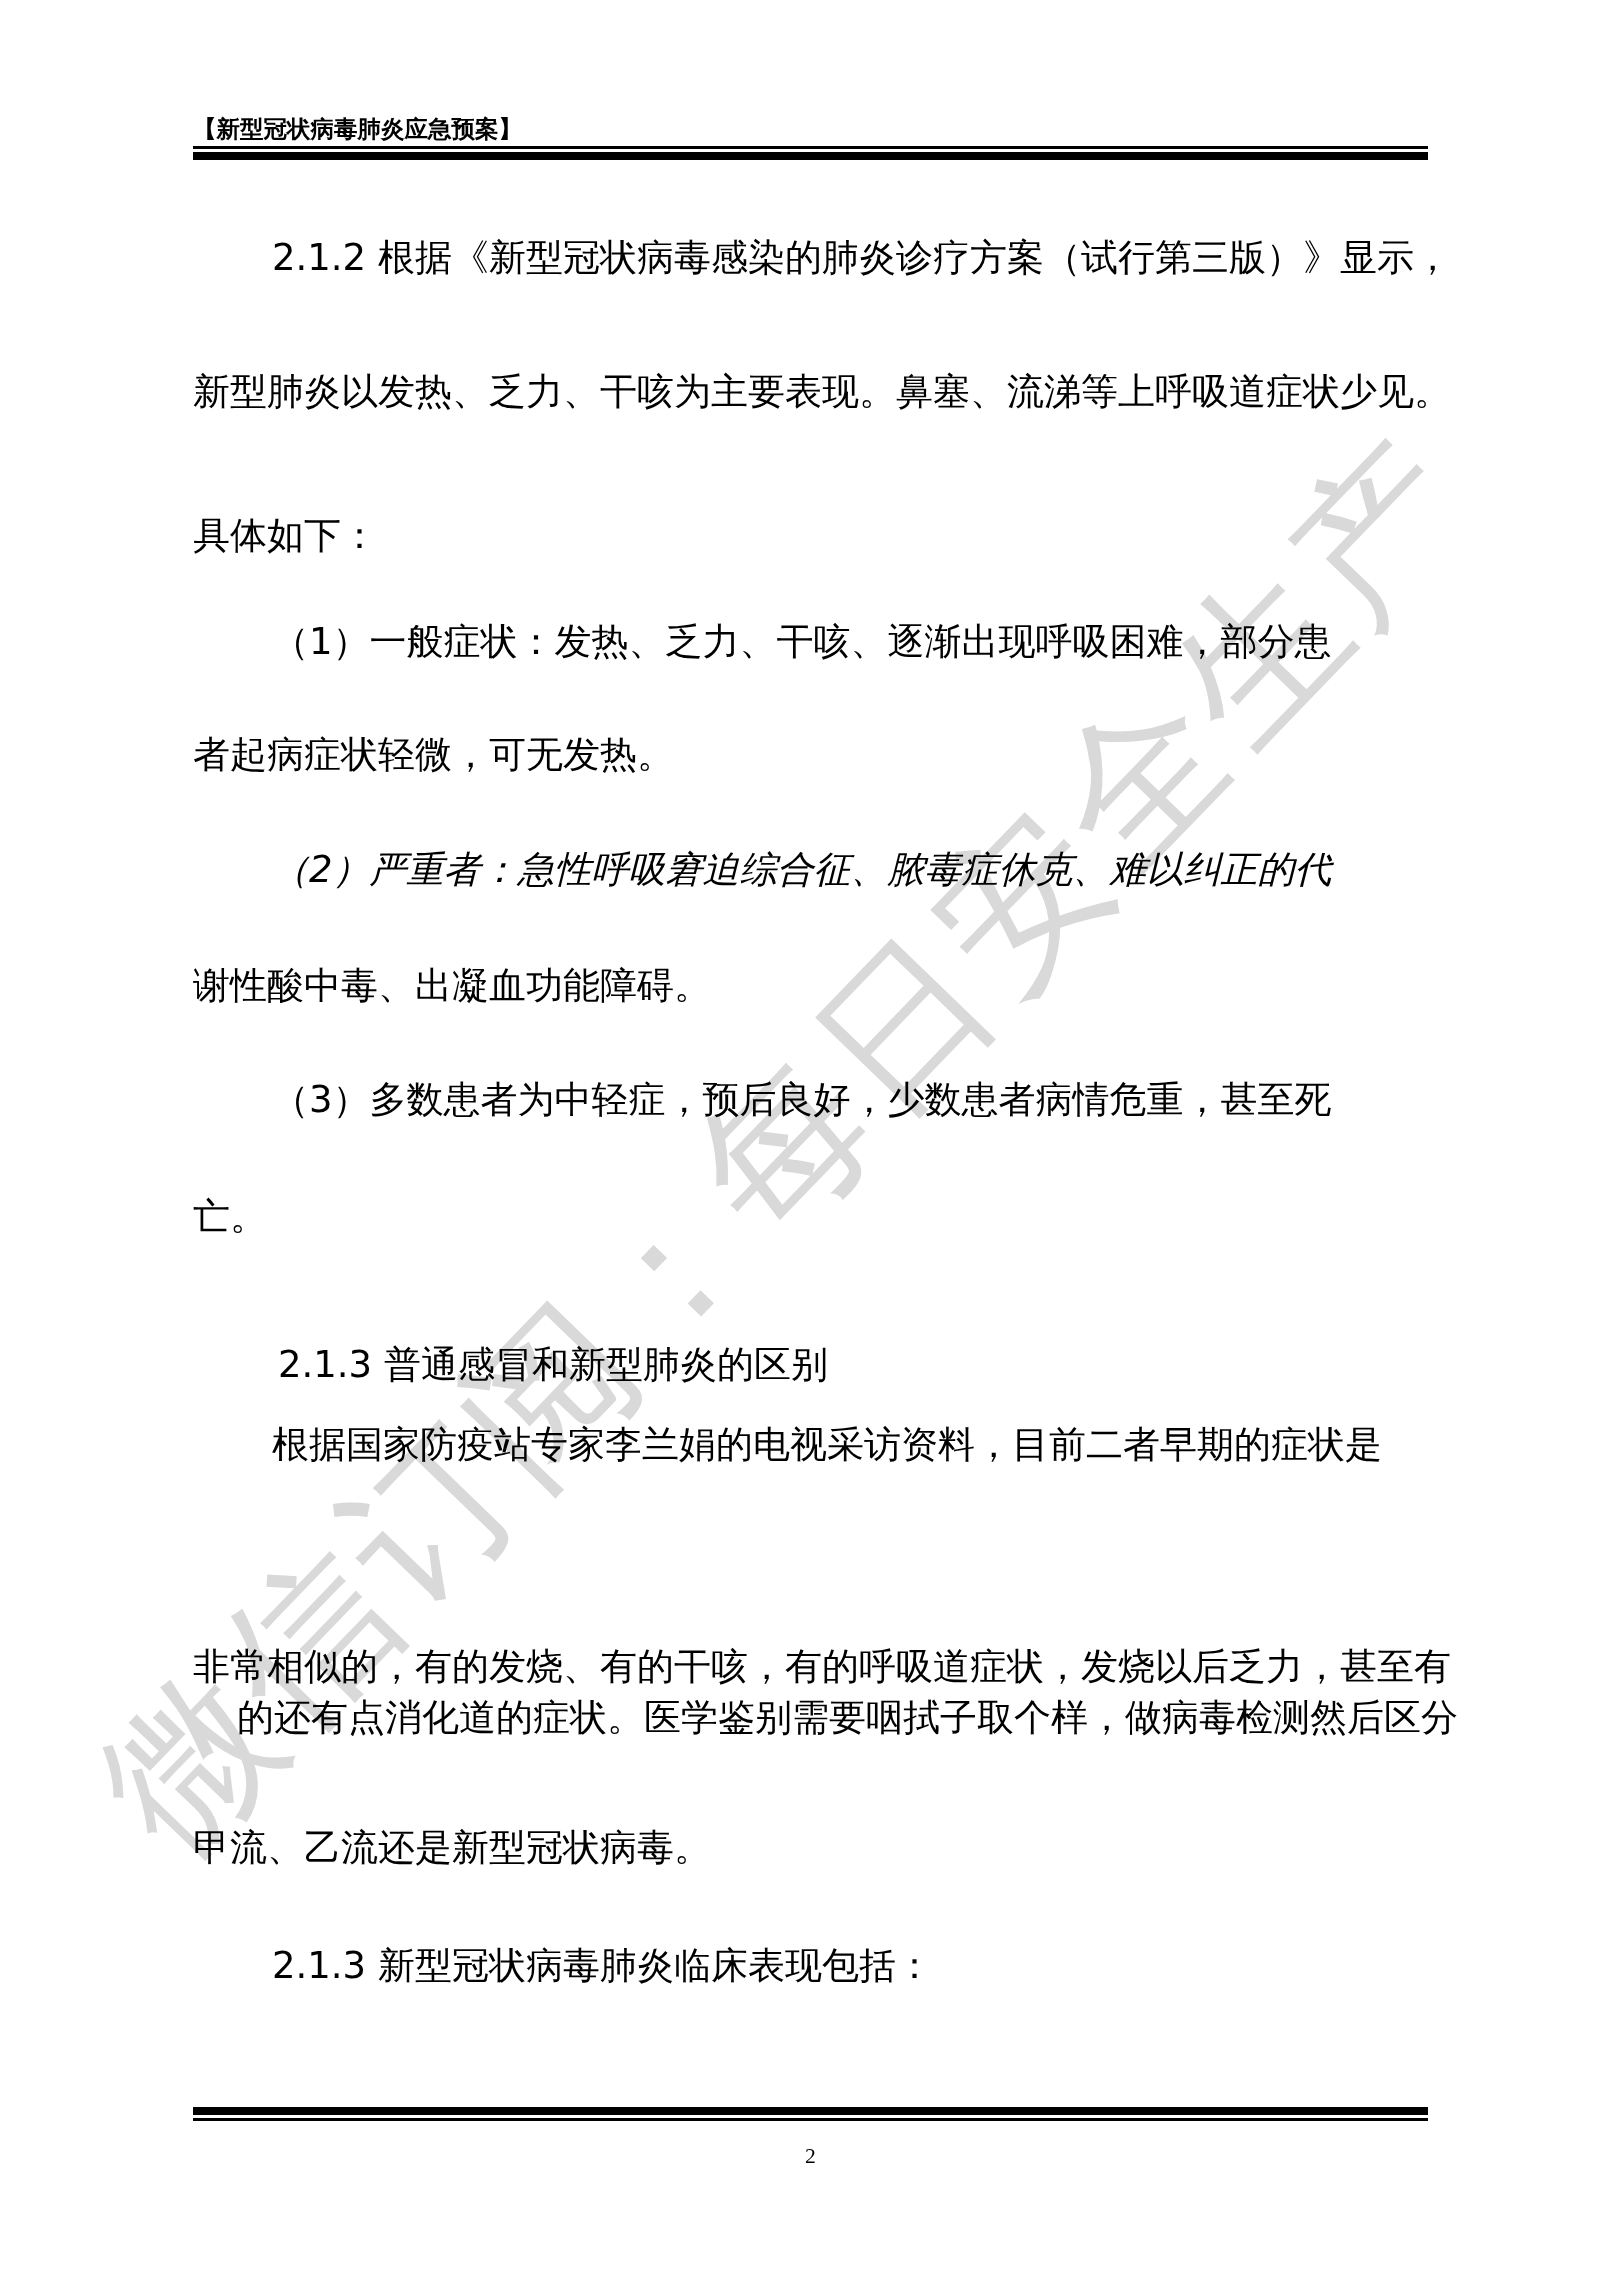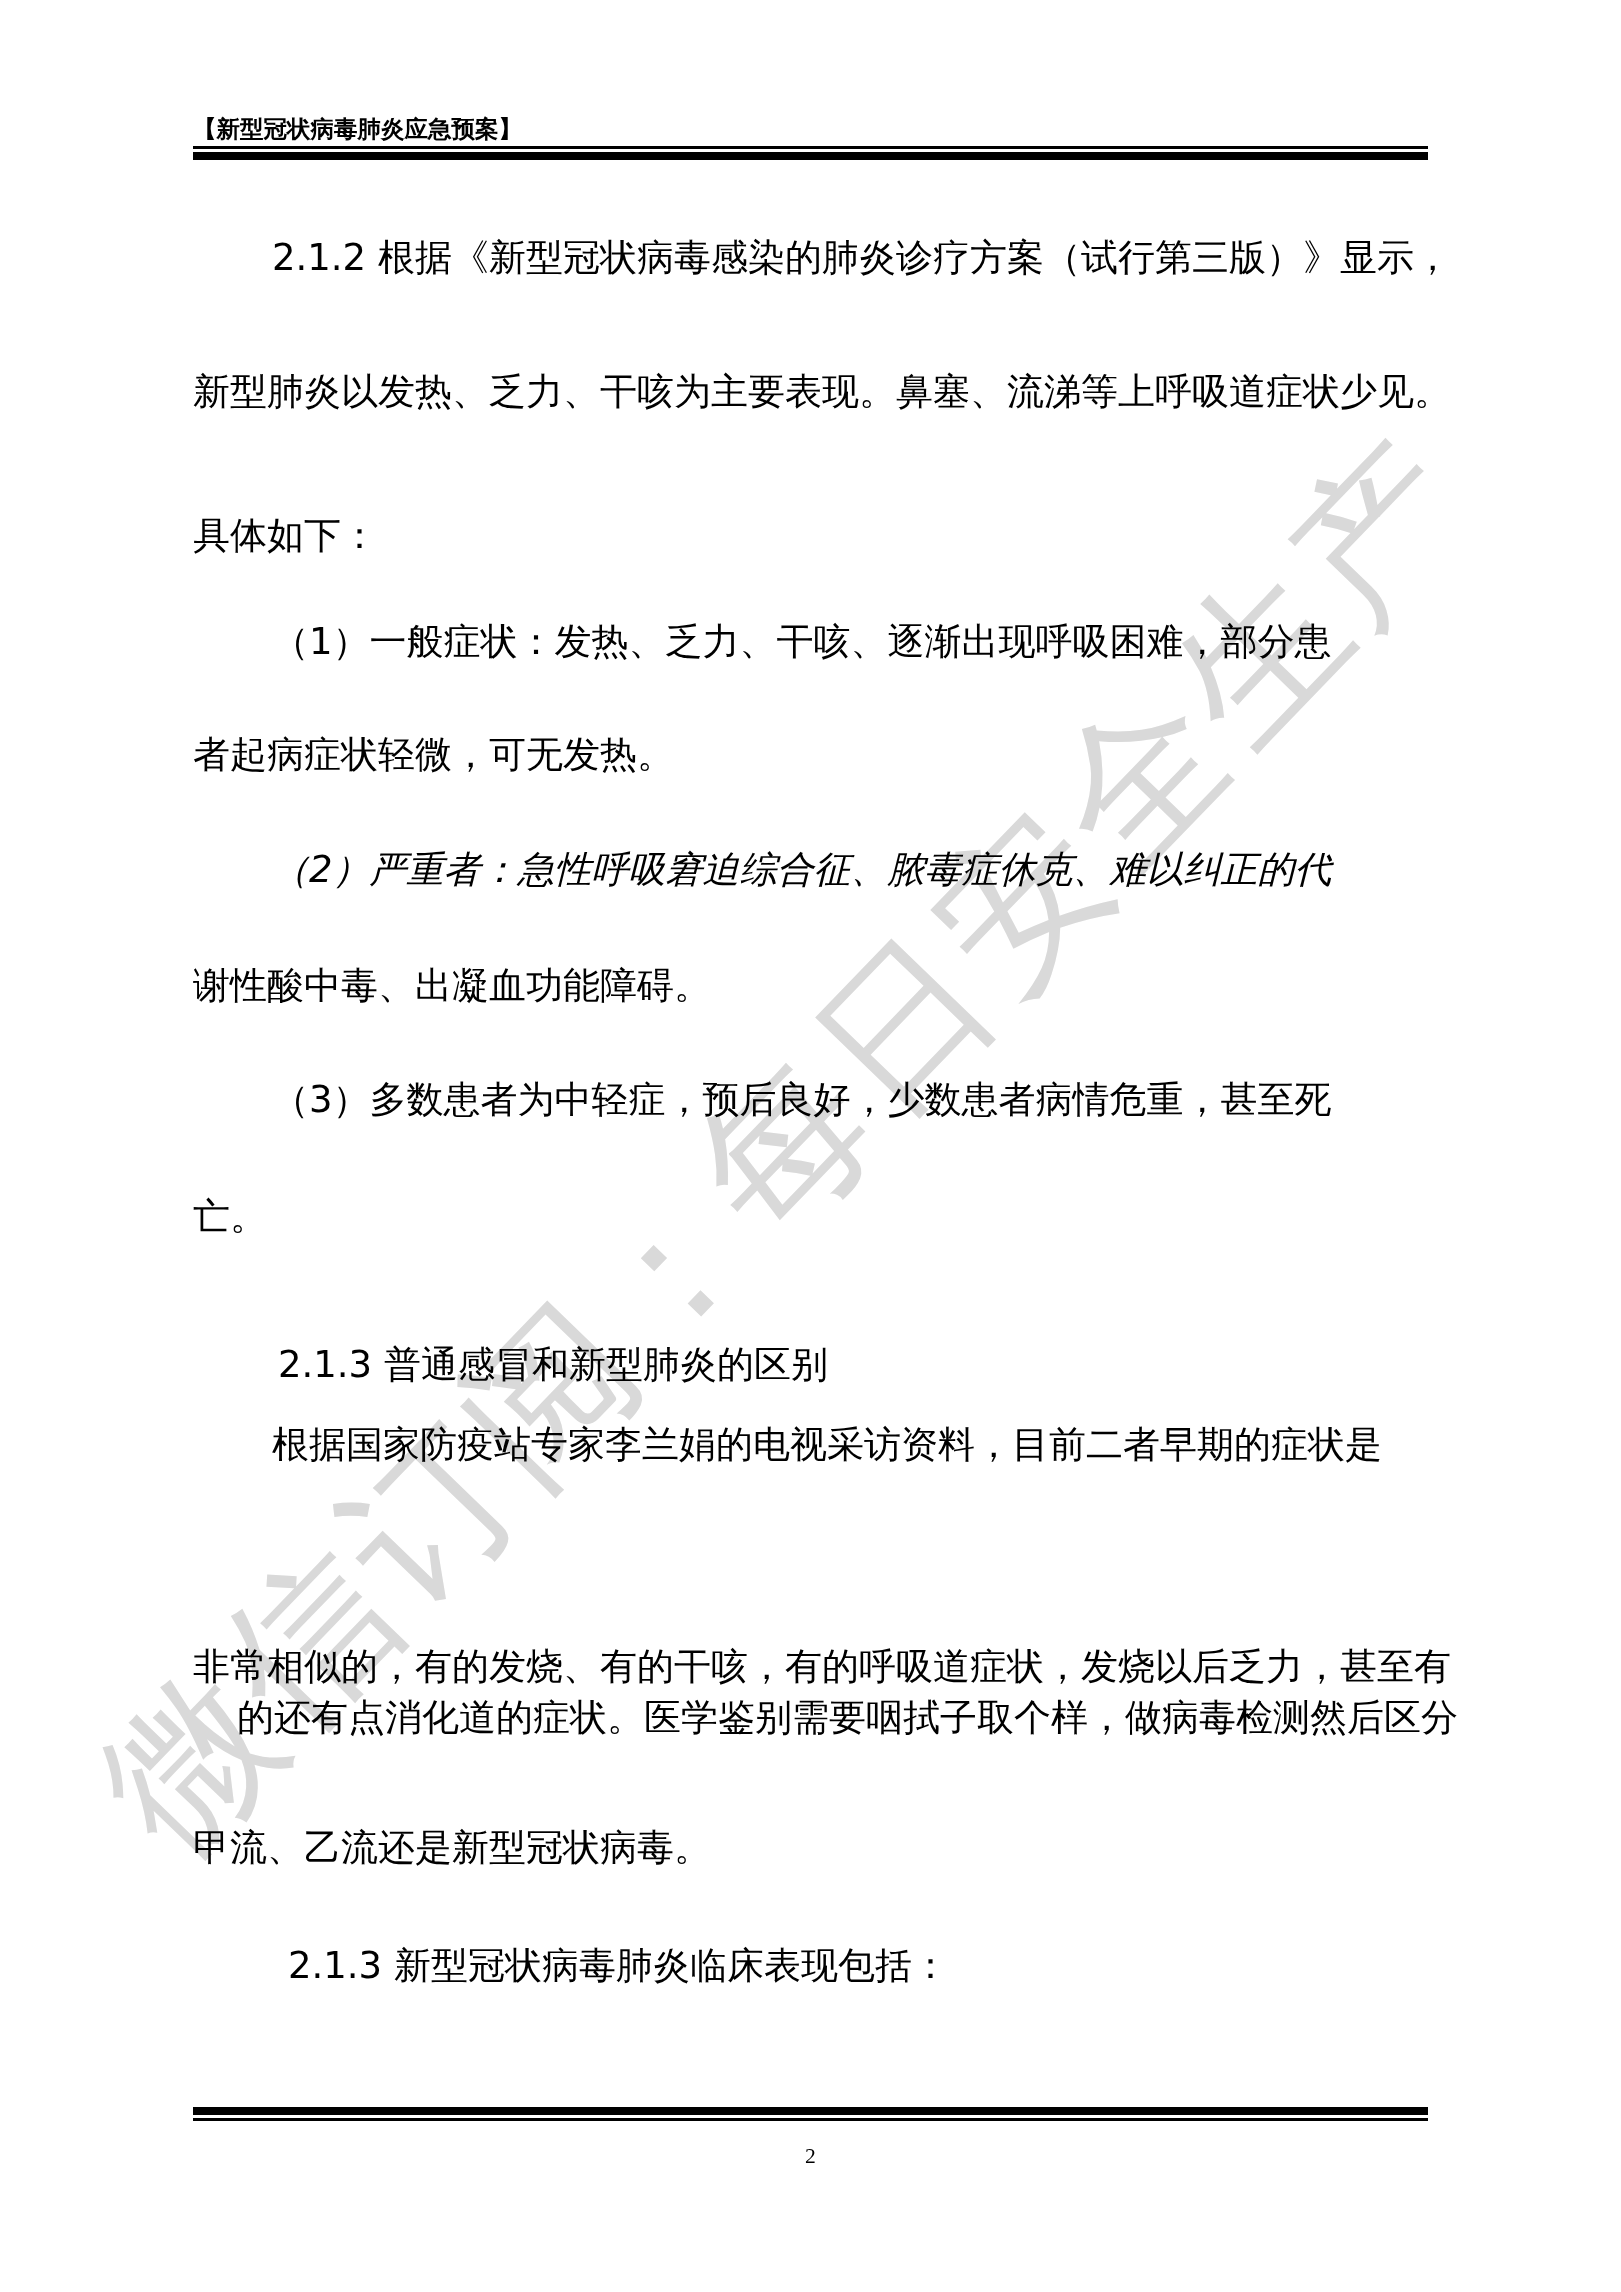--- a/index.html
+++ b/index.html
@@ -103,21 +103,21 @@
   <div class="line indent2" style="top:1075px;">（3）多数患者为中轻症，预后良好，少数患者病情危重，甚至死</div>
   <div class="line" style="top:1192px;">亡。</div>
 
   <div class="line indent" style="top:1340px;margin-left:6px;">2.1.3 普通感冒和新型肺炎的区别</div>
 
   <div class="line indent" style="top:1420px;">根据国家防疫站专家李兰娟的电视采访资料，目前二者早期的症状是</div>
   <div class="line" style="top:1642px;">非常相似的，有的发烧、有的干咳，有的呼吸道症状，发烧以后乏力，甚至有</div>
   <div class="line" style="top:1693px;margin-left:44px;">的还有点消化道的症状。医学鉴别需要咽拭子取个样，做病毒检测然后区分</div>
   <div class="line" style="top:1823px;">甲流、乙流还是新型冠状病毒。</div>
 
-  <div class="line indent" style="top:1941px;margin-left:16px;">2.1.3 新型冠状病毒肺炎临床表现包括：</div>
+  <div class="line indent" style="top:1941px;">2.1.3 新型冠状病毒肺炎临床表现包括：</div>
 </div>
 
 <div>
   <div class="rule footer-thick"></div>
   <div class="rule footer-thin"></div>
   <div class="page-number">2</div>
 </div>
 
 
 </body></html>

